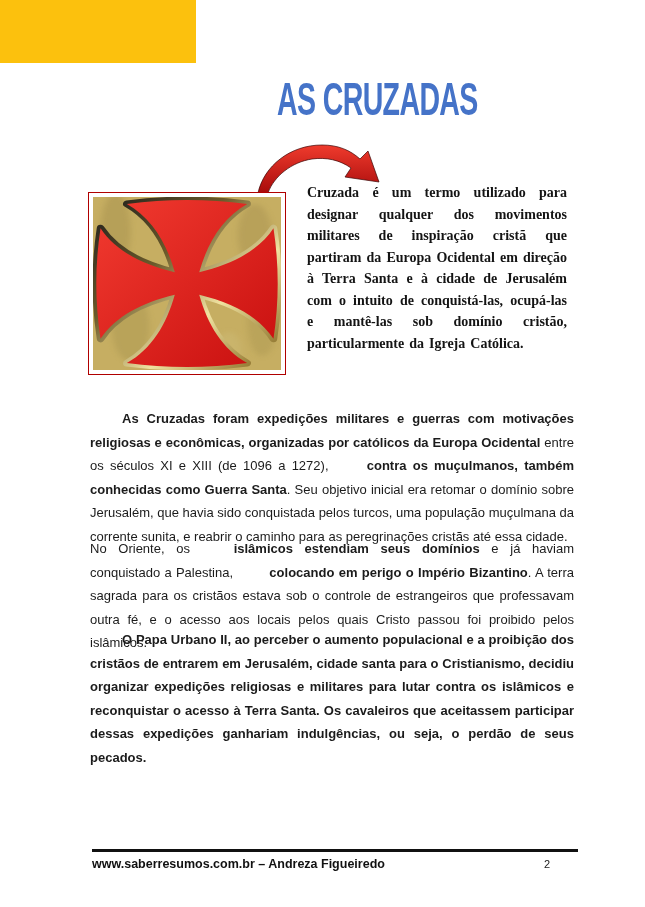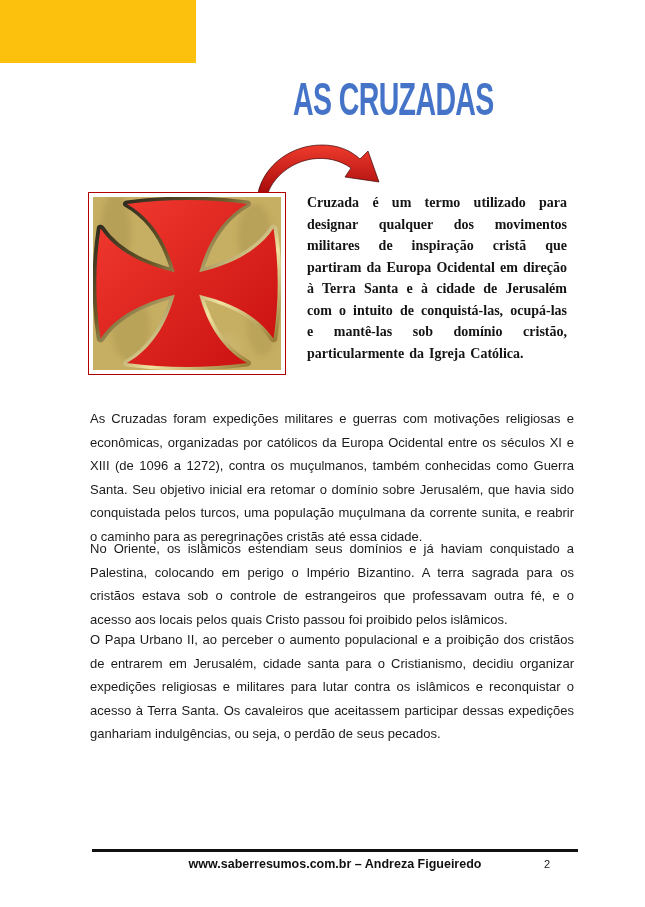--- a/index.html
+++ b/index.html
@@ -1,43 +1,43 @@
 <!DOCTYPE html>
 <html><head>
 <meta charset="utf-8">
 <style>
   html,body{margin:0;padding:0;background:#ffffff;}
   .page{position:relative;width:645px;height:907px;background:#ffffff;overflow:hidden;
         font-family:"Liberation Sans",sans-serif;color:#1b1b1b;}
 
   .accent-bar{position:absolute;left:0;top:70;width:196px;height:63px;background:#FCC10D;}
 
-  .page-title{position:absolute;left:293px;top:76px;white-space:nowrap;}
+  .page-title{position:absolute;left:277px;top:76px;white-space:nowrap;}
   .page-title span{display:inline-block;font-family:"Liberation Sans",sans-serif;
         font-weight:bold;font-size:46px;line-height:46px;letter-spacing:-1px;
         color:#4573C8;transform:scaleX(0.62);transform-origin:left top;}
 
   .arrow-wrap{position:absolute;left:238px;top:136px;width:150px;height:58px;}
 
   .figure{position:absolute;left:88px;top:192px;width:198px;height:183px;
         border:1px solid #B00000;background:#ffffff;padding:4px;box-sizing:border-box;}
   .figure svg{display:block;width:100%;height:100%;}
 
-  .callout{position:absolute;left:307px;top:192px;width:260px;
+  .callout{position:absolute;left:307px;top:182px;width:260px;
         font-family:"Liberation Serif",serif;font-weight:bold;font-size:14px;
         line-height:21.5px;text-align:justify;word-spacing:1.5px;color:#141414;}
 
   .bodytext{position:absolute;left:90px;width:484px;
         font-family:"Liberation Sans",sans-serif;font-size:13px;line-height:23.5px;
         text-align:justify;color:#1b1b1b;}
   .p1{top:407px;} .p2{top:537px;} .p3{top:628px;}
-  .bodytext span.b{font-weight:normal;}
+  .bodytext span.b{font-weight:bold;margin-left:32px;}
 
   .footer-divider{position:absolute;left:92px;top:849px;width:486px;height:3px;background:#111111;}
-  .footer-text{position:absolute;left:92px;top:857px;width:486px;text-align:center;
+  .footer-text{position:absolute;left:92px;top:857px;width:486px;text-align:left;
         font-weight:bold;font-size:12.5px;color:#111111;}
   .page-number{position:absolute;left:544px;top:858px;font-size:11px;color:#222222;}
 </style>
 </head>
 <body>
 
 <div class="page">
 
   <div class="accent-bar"></div>
 

